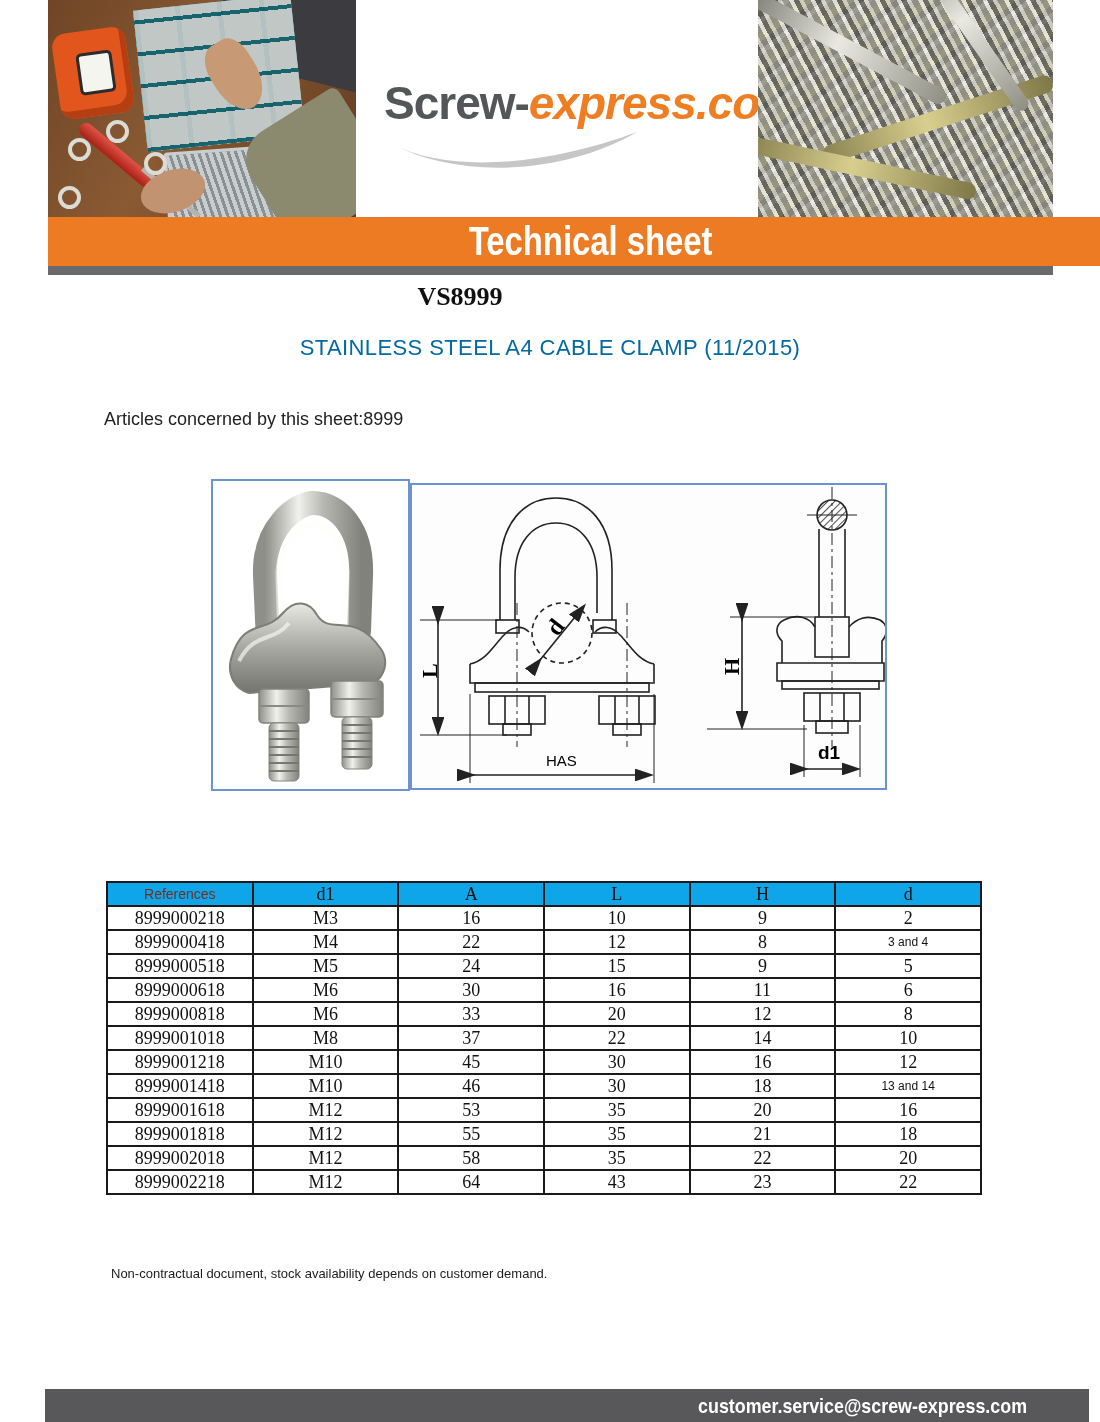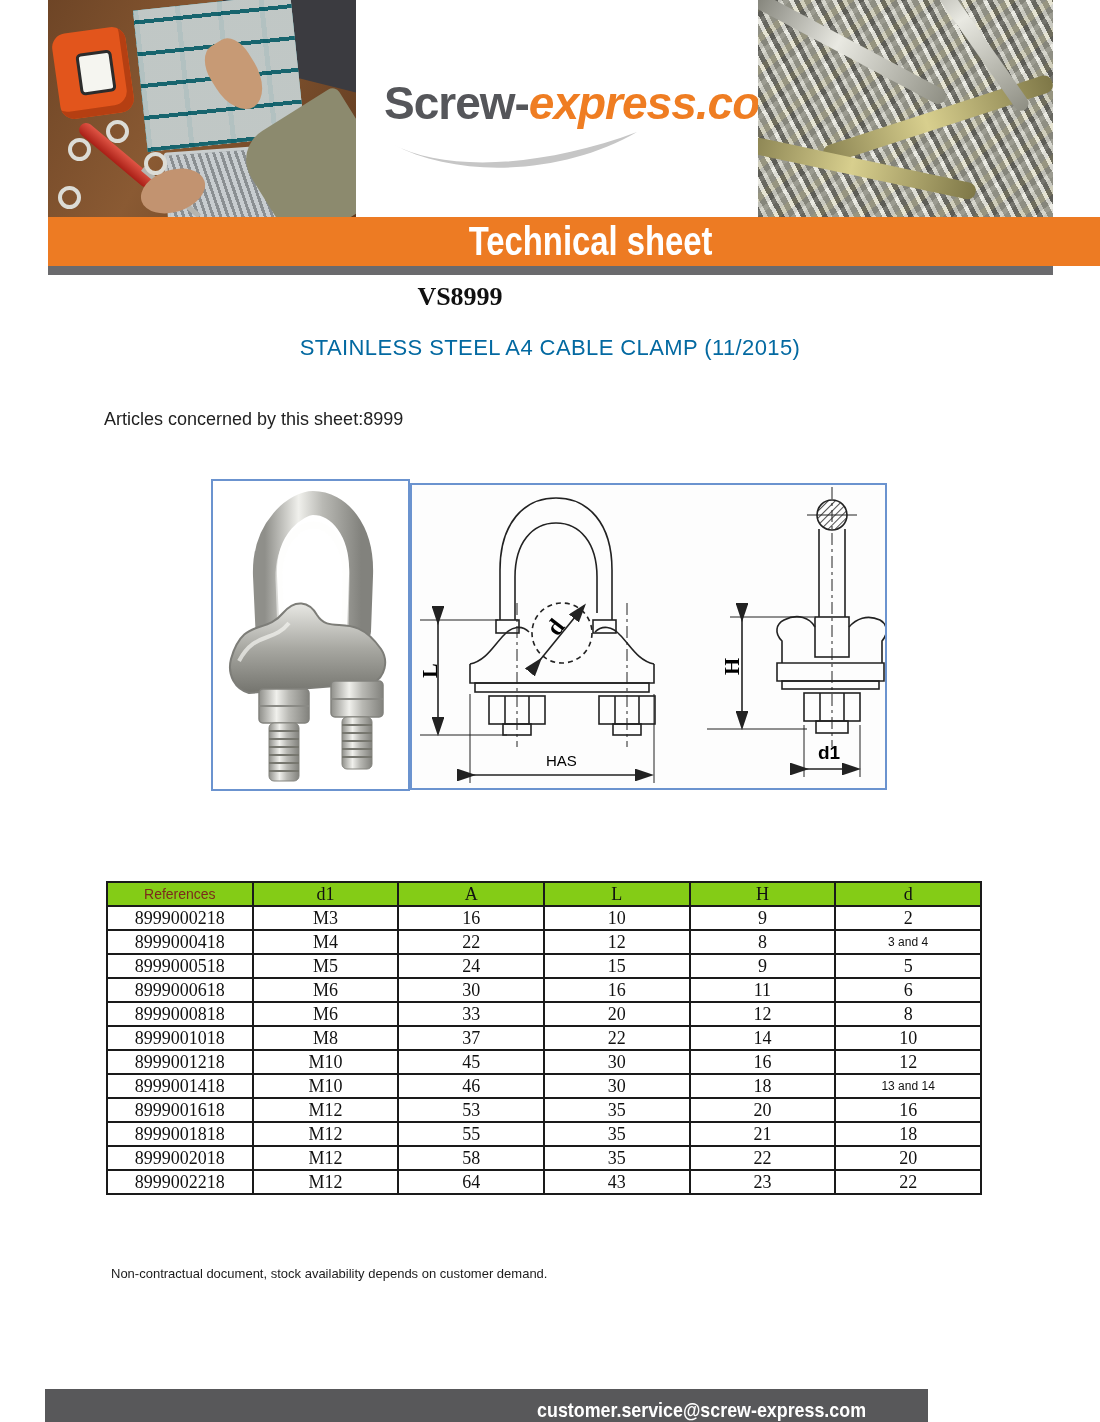--- a/index.html
+++ b/index.html
@@ -46,28 +46,28 @@
   #doc-subtitle{position:absolute;left:0;top:335px;width:1100px;text-align:center;font-size:22px;color:#0369a1;letter-spacing:.4px;}
   #articles-line{position:absolute;left:104px;top:409px;font-size:18px;color:#222;}
 
   
   #product-box{position:absolute;left:211px;top:479px;width:199px;height:312px;border:2px solid #6b93cf;box-sizing:border-box;background:#fff;}
   #drawing-box{position:absolute;left:410px;top:483px;width:477px;height:307px;border:2px solid #6b93cf;box-sizing:border-box;background:#fdfdfd;}
 
   
   #spec-table{position:absolute;left:106px;top:881px;width:876px;border-collapse:collapse;table-layout:fixed;}
   #spec-table th,#spec-table td{border:2px solid #1a1a1a;text-align:center;height:22px;padding:0;overflow:hidden;}
-  #spec-table th{background:#84cc16;font-family:"Liberation Serif",serif;font-size:18px;font-weight:normal;color:#111;margin-left:21px;}
+  #spec-table th{background:#0ea5e9;font-family:"Liberation Serif",serif;font-size:18px;font-weight:normal;color:#111;margin-left:21px;}
   #spec-table th.ref-header{font-family:"Liberation Sans",sans-serif;font-size:14px;color:#7c2a1c;}
   #spec-table td{font-family:"Liberation Serif",serif;font-size:18px;color:#111;background:#fff;}
   #spec-table td.small-note{font-family:Liberation Sans, sans-serif;font-size:12px;}
 
   
   #footnote{position:absolute;left:111px;top:1266px;font-size:13px;color:#1c1c1c;}
-  #bottom-bar{position:absolute;left:45px;top:1389px;width:883px;height:33px;background:#58585a;display:flex;align-items:flex-end;justify-content:flex-end;}
+  #bottom-bar{position:absolute;left:45px;top:1389px;width:1044px;height:33px;background:#58585a;display:flex;align-items:center;justify-content:flex-end;}
   #bottom-bar .txt{color:#fff;font-weight:bold;font-size:21px;margin-right:62px;transform:scaleX(.85);transform-origin:right center;white-space:nowrap;}
 
   svg text{font-family:"Liberation Serif",serif;}
   .dimlabel-sans{font-family:"Liberation Sans",sans-serif;}
 </style>
 </head>
 <body>
 
 <div id="page">
 

